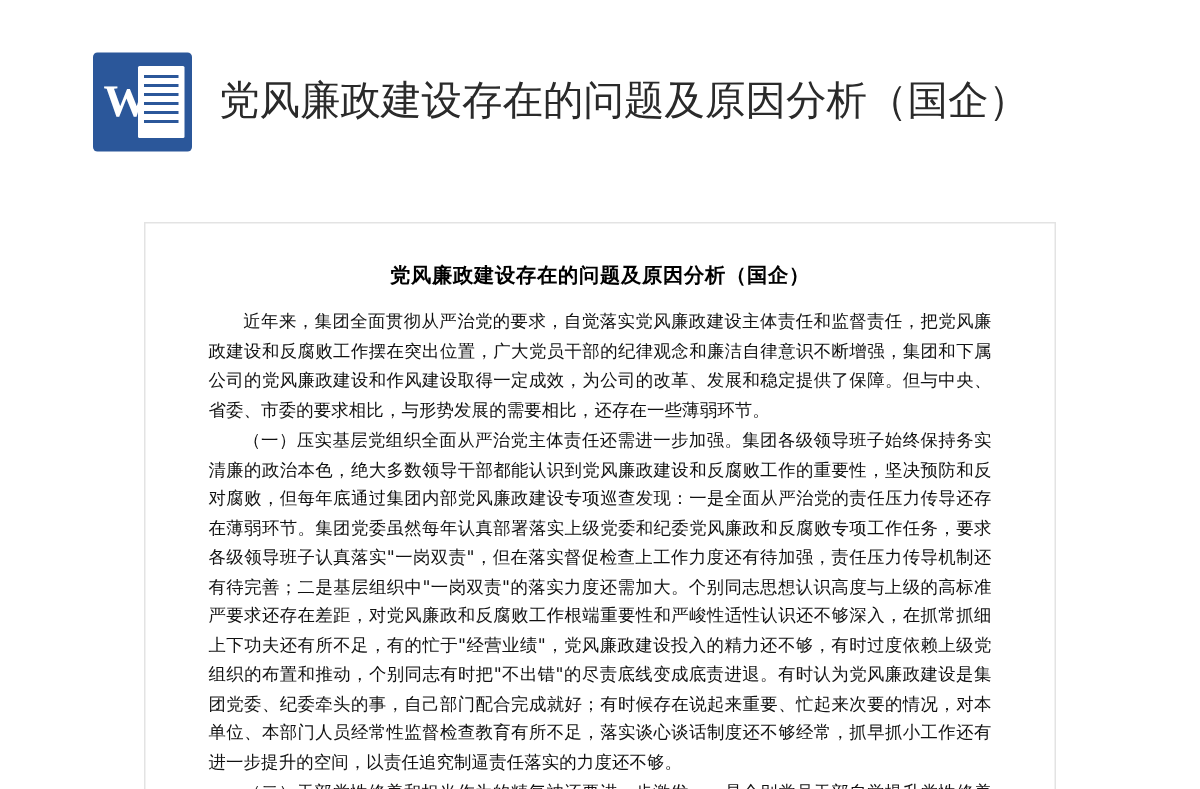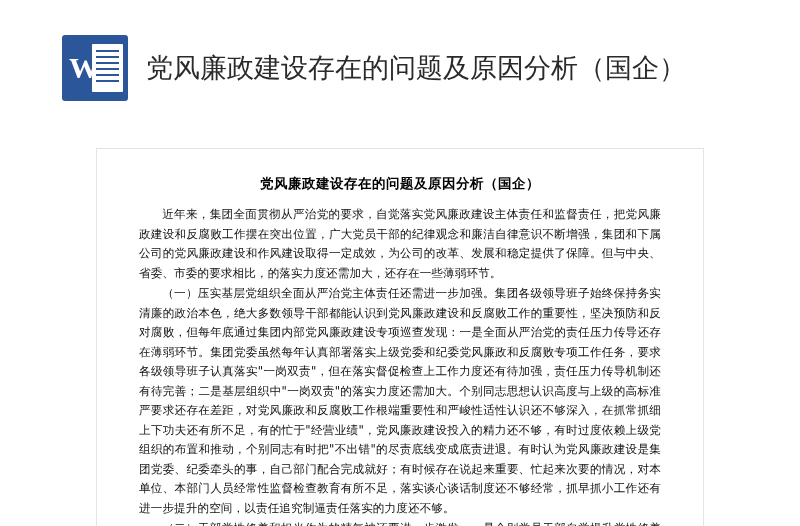--- a/index.html
+++ b/index.html
@@ -125,18 +125,18 @@
           <i></i>
           <i></i>
           <i></i>
       </span>
     </div>
     <div class="doc-title">党风廉政建设存在的问题及原因分析（国企）</div>
   </div>
 
   <div class="doc-page-body">
     <div class="doc-heading">党风廉政建设存在的问题及原因分析（国企）</div>
-    <p class="doc-para">近年来，集团全面贯彻从严治党的要求，自觉落实党风廉政建设主体责任和监督责任，把党风廉政建设和反腐败工作摆在突出位置，广大党员干部的纪律观念和廉洁自律意识不断增强，集团和下属公司的党风廉政建设和作风建设取得一定成效，为公司的改革、发展和稳定提供了保障。但与中央、省委、市委的要求相比，的落实力度还需加大，还存在一些薄弱环节。</p>
+    <p class="doc-para">近年来，集团全面贯彻从严治党的要求，自觉落实党风廉政建设主体责任和监督责任，把党风廉政建设和反腐败工作摆在突出位置，广大党员干部的纪律观念和廉洁自律意识不断增强，集团和下属公司的党风廉政建设和作风建设取得一定成效，为公司的改革、发展和稳定提供了保障。但与中央、省委、市委的要求相比，与形势发展的需要相比，还存在一些薄弱环节。</p>
     <p class="doc-para">（一）压实基层党组织全面从严治党主体责任还需进一步加强。集团各级领导班子始终保持务实清廉的政治本色，绝大多数领导干部都能认识到党风廉政建设和反腐败工作的重要性，坚决预防和反对腐败，但每年底通过集团内部党风廉政建设专项巡查发现：一是全面从严治党的责任压力传导还存在薄弱环节。集团党委虽然每年认真部署落实上级党委和纪委党风廉政和反腐败专项工作任务，要求各级领导班子认真落实"一岗双责"，但在落实督促检查上工作力度还有待加强，责任压力传导机制还有待完善；二是基层组织中"一岗双责"的落实力度还需加大。个别同志思想认识高度与上级的高标准严要求还存在差距，对党风廉政和反腐败工作根端重要性和严峻性适性认识还不够深入，在抓常抓细上下功夫还有所不足，有的忙于"经营业绩"，党风廉政建设投入的精力还不够，有时过度依赖上级党组织的布置和推动，个别同志有时把"不出错"的尽责底线变成底责进退。有时认为党风廉政建设是集团党委、纪委牵头的事，自己部门配合完成就好；有时候存在说起来重要、忙起来次要的情况，对本单位、本部门人员经常性监督检查教育有所不足，落实谈心谈话制度还不够经常，抓早抓小工作还有进一步提升的空间，以责任追究制逼责任落实的力度还不够。</p>
     <p class="doc-para">（二）干部党性修养和担当作为的精气神还要进一步激发。一是个别党员干部自觉提升党性修养意识有所松懈。有的党员干部认为"听党话"、"不出事"就是党性强的表现，认为</p>
   </div>
 
 </div>
 
 </body></html>

